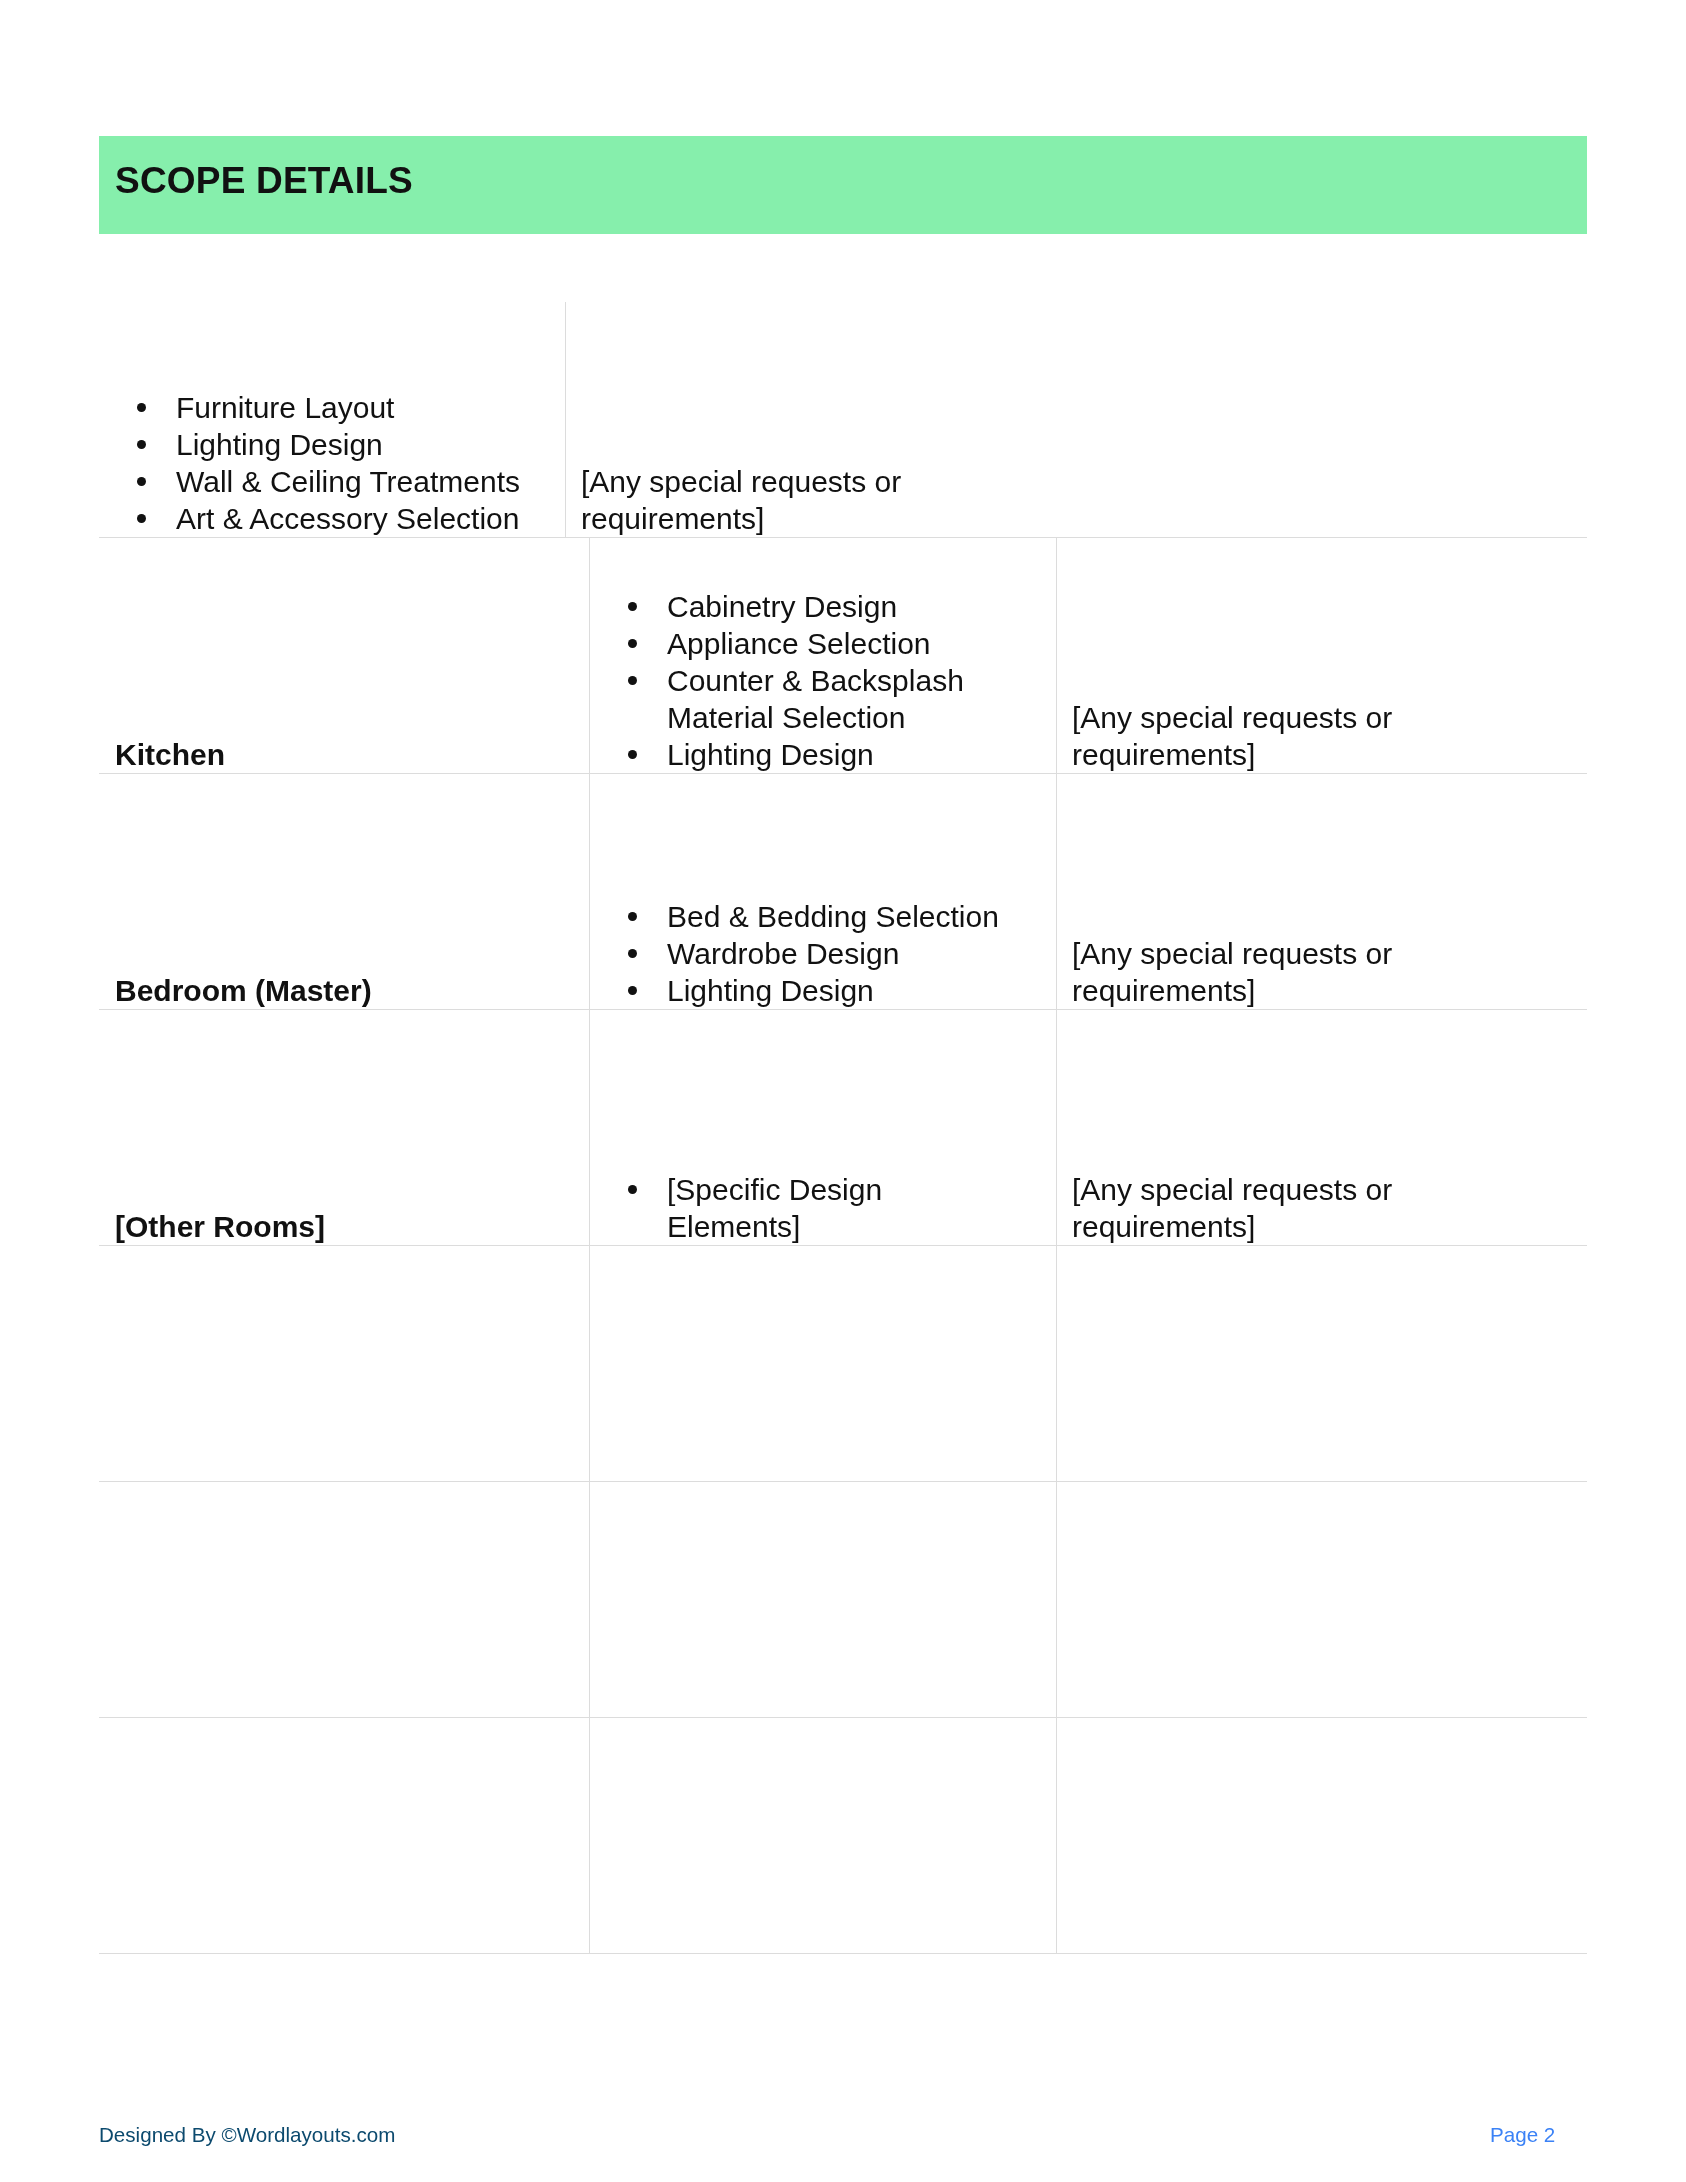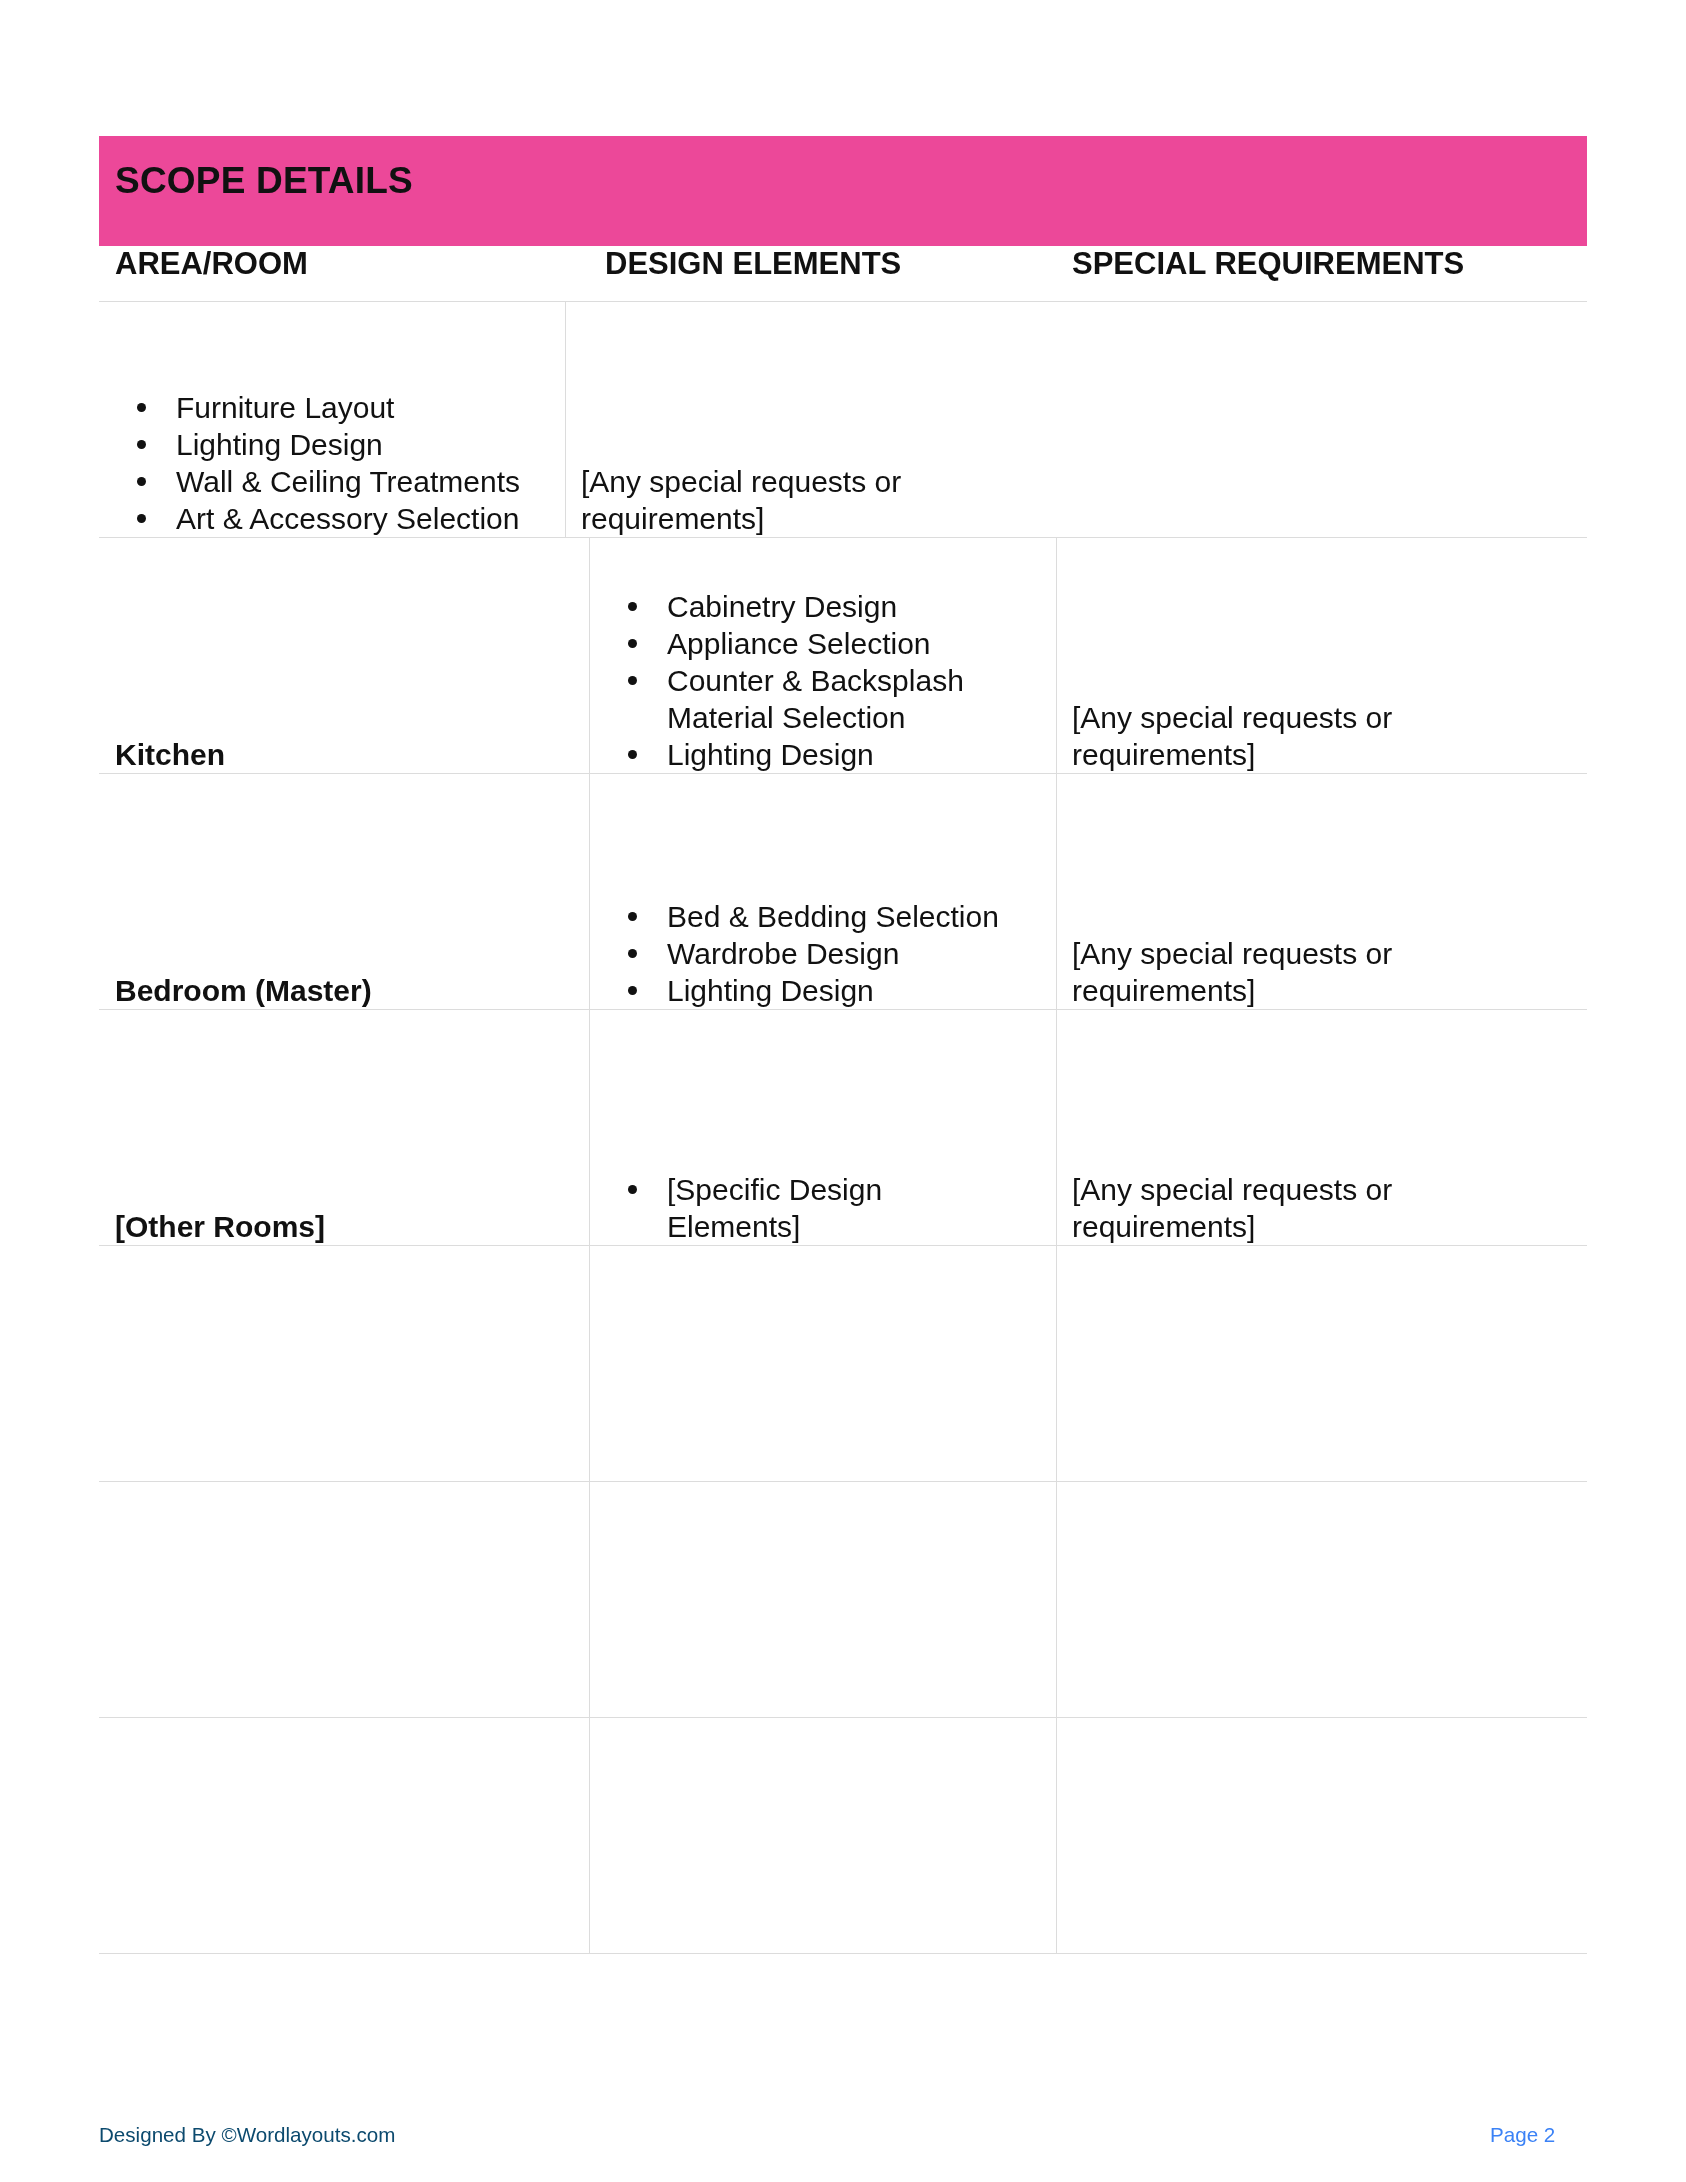--- a/index.html
+++ b/index.html
@@ -1,21 +1,21 @@
 <!DOCTYPE html>
 <html style="font-size:15px"><head>
 <meta charset="utf-8">
 <style>
   html, body { margin: 0; padding: 0; background: #ffffff; }
   body { width: 1686px; height: 2182px; position: relative; overflow: hidden;
          font-family: "Liberation Sans", "DejaVu Sans", sans-serif; color: #111111; }
   .page { position: absolute; left: 0; top: 0; width: 1686px; height: 2182px; }
 
-  .title-band { position: absolute; left: 99px; top: 136px; width: 1488px; height: 110px;
-                background: #ec4899; }
+  .title-band { position: absolute; left: 99px; top: 136px; width: 1488px; height: 98px;
+                background: #86efac; }
   .title-band .title { position: absolute; left: 16px; top: 24px; font-size: 37px; font-weight: bold;
                        letter-spacing: 0.2px; line-height: 41px; }
 
   .col-header { position: absolute; top: 222px; left: 99px; width: 1488px; height: 79px;
                 border-bottom: 1.9px solid #dcdcdc; }
   .col-header .h { position: absolute; top: 22.5px; font-size: 31px; font-weight: bold; line-height: 37px; }
   .h-area { left: 16px; }
   .h-design { left: 506px; }
   .h-special { left: 973px; }
 
@@ -39,25 +39,20 @@
 </style>
 </head>
 <body>
 
 <div class="page">
 
   <div class="title-band">
     <div class="title">SCOPE DETAILS</div>
   </div>
 
-  <div class="col-header">
-    <div class="h h-area">AREA/ROOM</div>
-    <div class="h h-design">DESIGN ELEMENTS</div>
-    <div class="h h-special">SPECIAL REQUIREMENTS</div>
-  </div>
 
   <div class="table">
 
     <div class="row">
       <div class="cell c-design">
         <ul class="items">
           <li>Furniture Layout</li>
           <li>Lighting Design</li>
           <li>Wall &amp; Ceiling Treatments</li>
           <li>Art &amp; Accessory Selection</li>

